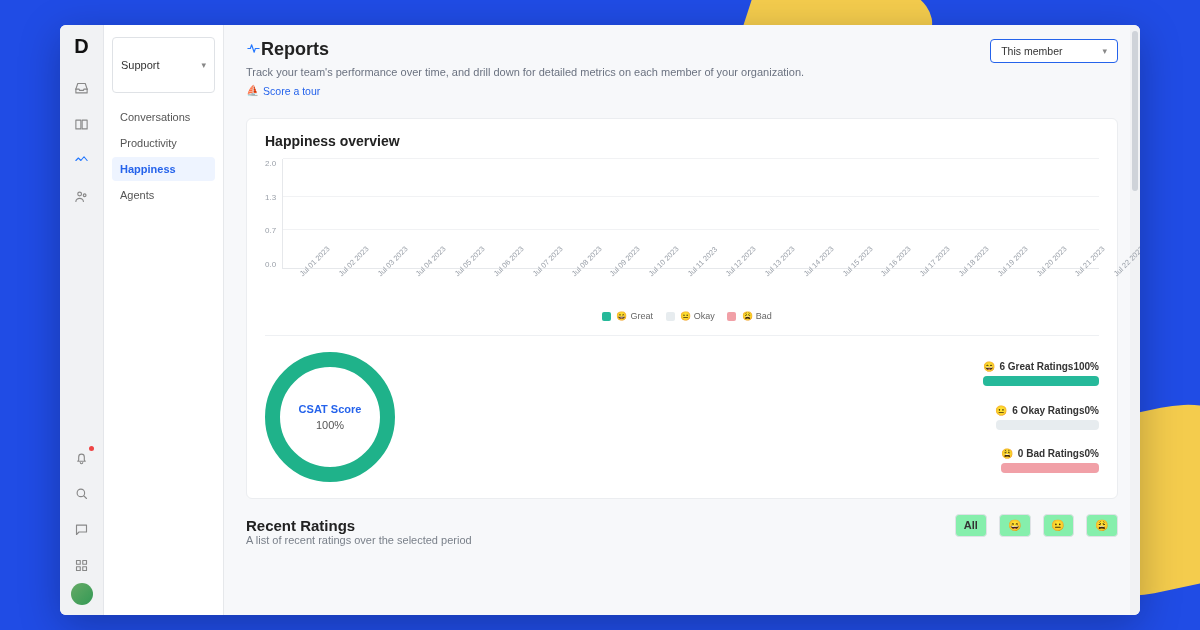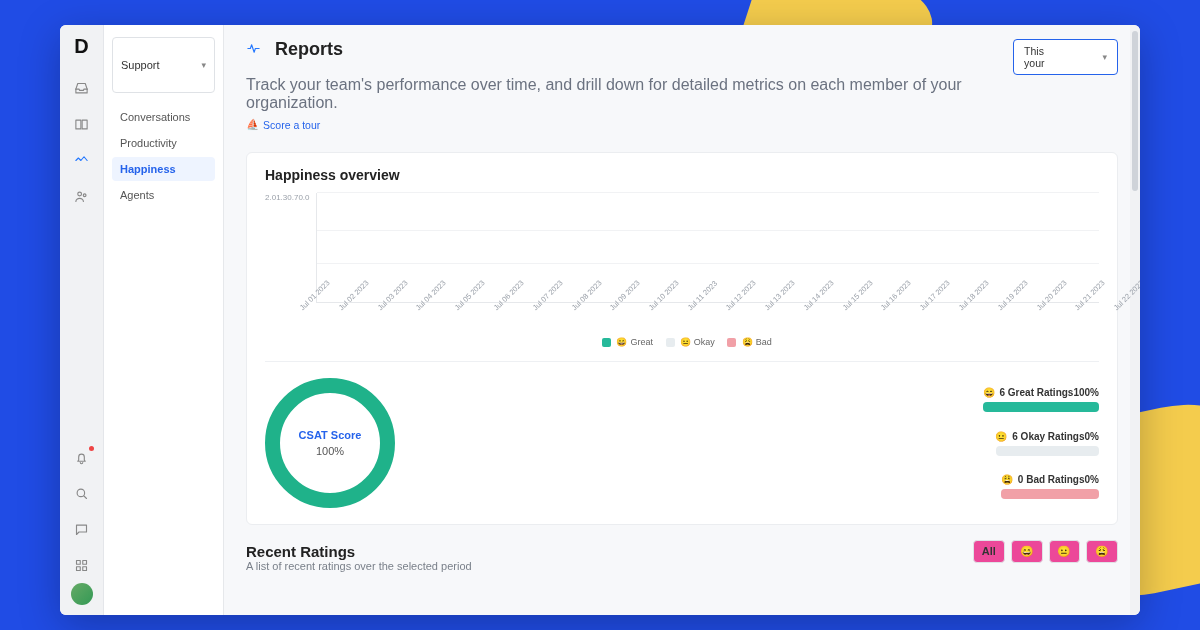--- a/index.html
+++ b/index.html
@@ -60,24 +60,24 @@
   .subnav-item {
     padding:6px 8px; border-radius:4px; cursor:pointer; color:#555; margin-bottom:2px;
   }
   .subnav-item.active { background:#eef4ff; color:#2563eb; font-weight:600;}
 
   .main { flex:1; overflow:auto; background:#f7f8fa; position:relative;}
   .main-header {
     padding: 14px 22px 8px;
     display:flex; align-items:flex-start;
   }
-  .title-row { display:flex; align-items:center; gap:14px;}
+  .title-row { display:flex; align-items:center; gap:0;}
   .title-row .pulse { color:#2478ff; font-size:13px;}
   .page-title { font-size:18px; font-weight:800; color:#222;}
-  .subtitle { font-size:16px; color:#6b7280; margin-top:16px;}
+  .subtitle { font-size:11px; color:#6b7280; margin-top:6px;}
   .tour-link { font-size:10.5px; color:#2563eb; margin-top:6px; cursor:pointer; display:inline-flex; align-items:center; gap:4px;}
   .period-select {
     margin-left:auto;
     border:1.5px solid #2563eb;
     border-radius:4px;
     padding:5px 10px;
     font-size:10.5px; color:#333;
     display:flex; align-items:center; gap:40px;
     cursor:pointer;
     background:#fff;
@@ -87,48 +87,48 @@
     margin: 12px 22px;
     background:#fff;
     border:1px solid #ebedf0;
     border-radius:6px;
     padding: 14px 18px 16px;
   }
   .card h2 { font-size:14px; font-weight:800; color:#222; margin-bottom:10px;}
 
   
   .chart-wrap { display:flex; }
-  .yaxis { display:flex; flex-direction:row; justify-content:space-between; font-size:8px; color:#9aa0a9; padding-right:6px; text-align:center; height:110px;}
+  .yaxis { display:flex; flex-direction:column; justify-content:space-between; font-size:8px; color:#9aa0a9; padding-right:6px; text-align:center; height:110px;}
   .plot { flex:1; position:relative; height:110px; border-left:1px solid #e6e8eb; border-bottom:1px solid #e6e8eb;}
   .gridline { position:absolute; left:0; right:0; border-top:1px solid #f1f2f4; }
   .plot-bars { position:absolute; inset:0; display:flex; align-items:flex-end;}
   .day-col { flex:1; display:flex; justify-content:center; align-items:flex-end;}
   .bar { width:3px; background:#26b99a; border-radius:1px 1px 0 0;}
   .xaxis { display:flex; margin-left:30px; }
   .xlabel { flex:1; font-size:7.5px; color:#9aa0a9; transform:rotate(-45deg); transform-origin:left top; white-space:nowrap; height:28px; padding-top:4px;}
-  .chart-legend { text-align:center; font-size:9px; color:#666; margin-top:6px;}
+  .chart-legend { text-align:center; font-size:9px; color:#666; margin-top:14px;}
   .chart-legend .swatch { display:inline-block; width:9px; height:9px; border-radius:2px; vertical-align:middle; margin:0 3px 0 10px;}
 
   
   .breakdown { display:flex; margin-top:14px; border-top:1px solid #eef0f3; padding-top:16px;}
   .donut-wrap { width:180px; display:flex; flex-direction:column; align-items:flex-start;}
   .donut { width:130px; height:130px; border-radius:50%; border:15px solid #1fb28a; display:flex; flex-direction:column; align-items:center; justify-content:center;}
   .donut .label { font-size:11px; font-weight:700; color:#2563eb;}
   .donut .value { font-size:11px; color:#555; margin-top:4px;}
   .rating-rows { flex:1; padding-left:18px; display:flex; flex-direction:column; justify-content:space-around;align-items:flex-end;}
   .rating-row .row-head { display:flex; justify-content:space-between; font-size:10px; font-weight:700; color:#333; margin-bottom:4px;}
   .track { height:10px; border-radius:4px; background:#edf0f3; position:relative; overflow:hidden;}
   .track .fill { position:absolute; inset:0; }
   .emoji { margin-right:4px;}
 
   .section-block { margin: 18px 22px 0;}
   .section-block h2 { font-size:15px; font-weight:800; color:#222;}
   .section-block p { font-size:11px; color:#7a808a; }
   .filter-group { float:right; display:flex; gap:6px; margin-top:-32px;}
-  .filter-btn { border:1px solid #dfe2e6; background:#ec4899; border-radius:4px; padding:4px 8px; font-size:11px; cursor:pointer; color:#333;}
+  .filter-btn { border:1px solid #dfe2e6; background:#86efac; border-radius:4px; padding:4px 8px; font-size:11px; cursor:pointer; color:#333;margin-left:6px;}
   .filter-btn.active { font-weight:700;}
 
   .scrollbar-sim { position:absolute; top:0; right:0; width:10px; height:100%; background:#f1f2f4;}
   .scrollbar-sim::before { content:""; position:absolute; top:6px; left:2px; width:6px; height:160px; background:#cfd3d9; border-radius:3px;}
 
   svg.ico { width:15px; height:15px; stroke:currentColor; fill:none; stroke-width:1.8; stroke-linecap:round; stroke-linejoin:round;}
 </style>
 </head>
 <body>
 
@@ -217,21 +217,21 @@
           </span>
           <span class="page-title">Reports</span>
         </div>
         <div class="subtitle">Track your team's performance over time, and drill down for detailed metrics on each member of your organization.</div>
         <div class="tour-link">
           <span>⛵</span>
           <span>Score a tour</span>
         </div>
       </div>
       <div class="period-select">
-        <span>This your</span>
+        <span>This member</span>
         <span style="color:#888;font-size:9px;">▾</span>
       </div>
     </div>
 
     <div class="card">
       <h2>Happiness overview</h2>
 
       <div class="chart-wrap">
         <div class="yaxis" id="yaxis">
             <div>2.0</div>

